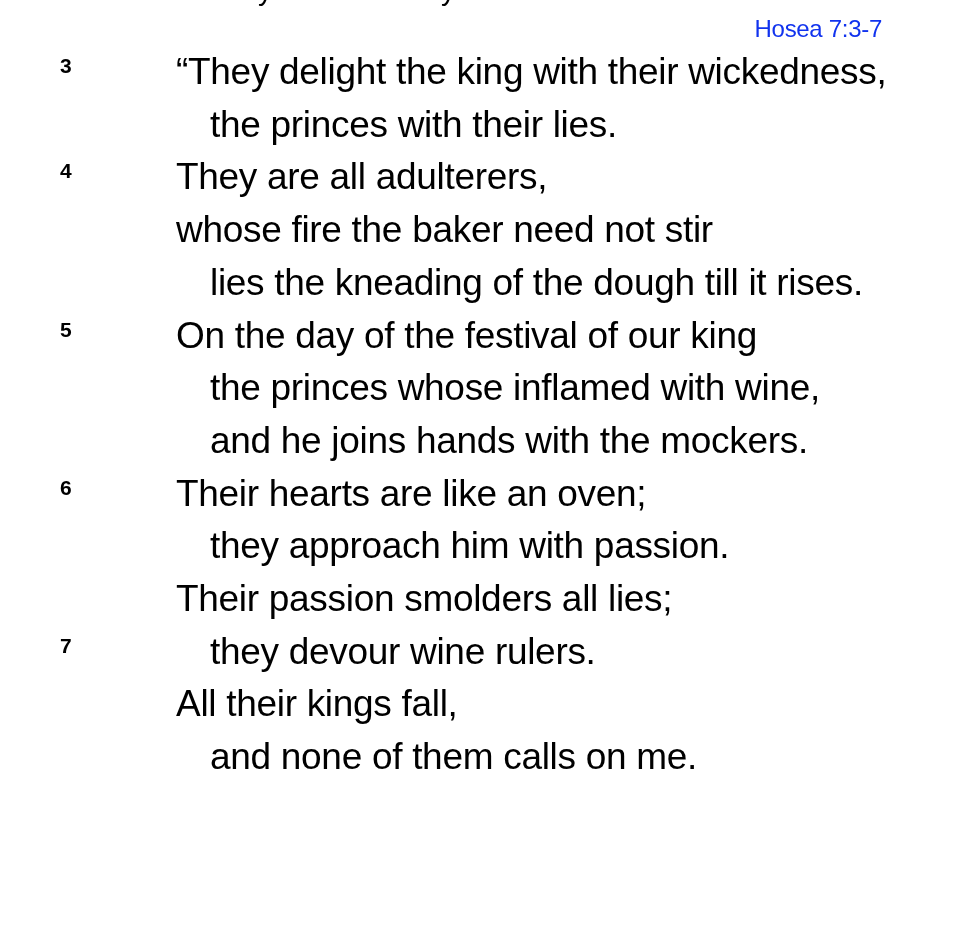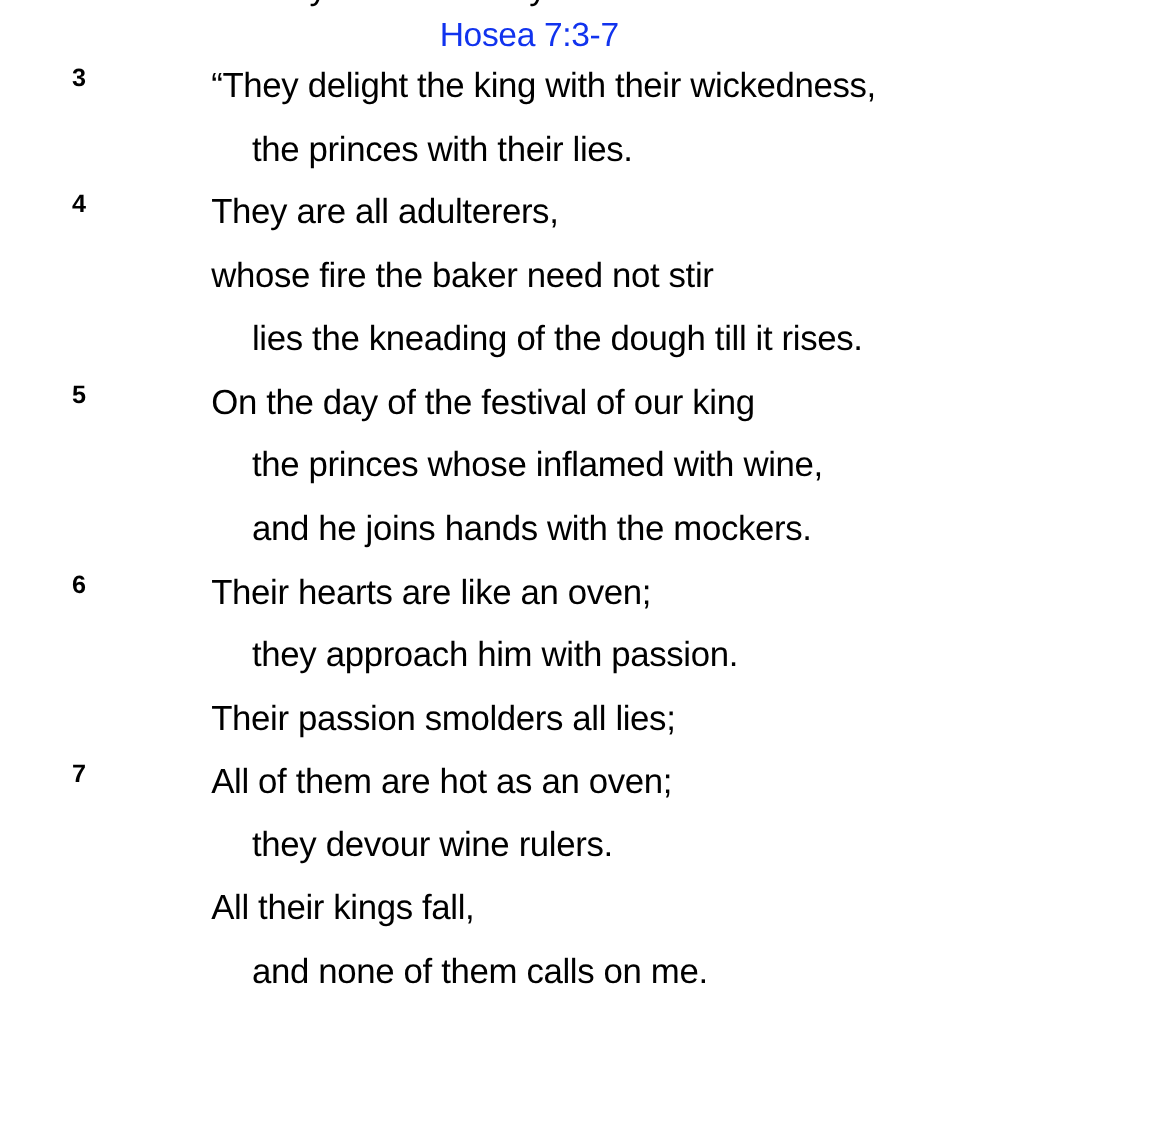--- a/index.html
+++ b/index.html
@@ -25,43 +25,43 @@
     position: absolute;
     top: -27px;
     font-size: 29px;
     line-height: 34px;
     color: #000000;
     white-space: pre;
   }
   .title {
     margin: 12px 0 0 0;
     width: 882px;
-    text-align: center;
-    font-size: 28px;
+    text-align: right;
+    font-size: 24px;
     line-height: 34px;
     font-weight: 500;
     letter-spacing: -0.3px;
   }
   .verses {
     margin-top: 0;
   }
   .verse {
     display: grid;
     grid-template-columns: 176px 1fr;
     align-items: start;
   }
   .vnum {
     padding-left: 60px;
     font-size: 21px;
     font-weight: 700;
     line-height: 53px;
     transform: translateY(-7px);
   }
   .line {
-    font-size: 29px;
+    font-size: 37px;
     line-height: 52.7px;
     letter-spacing: -0.3px;
     white-space: nowrap;
   }
   .line.indent {
     padding-left: 34px;
   }
 </style>
 </head>
 <body style="background: rgb(255, 255, 255); color: rgb(0, 0, 0);">
@@ -101,19 +101,18 @@
       <span class="vnum">6</span>
       <div>
         <div class="line">Their hearts are like an oven;</div>
         <div class="line indent">they approach him with passion.</div>
         <div class="line">Their passion smolders all lies;</div>
       </div>
     </div>
     <div class="verse">
       <span class="vnum">7</span>
       <div>
-        <div class="line">All of them are hot as an oven;</div>
         <div class="line indent">they devour wine rulers.</div>
         <div class="line">All their kings fall,</div>
         <div class="line indent">and none of them calls on me.</div>
       </div>
     </div>
   </div>
 
 </body></html>

